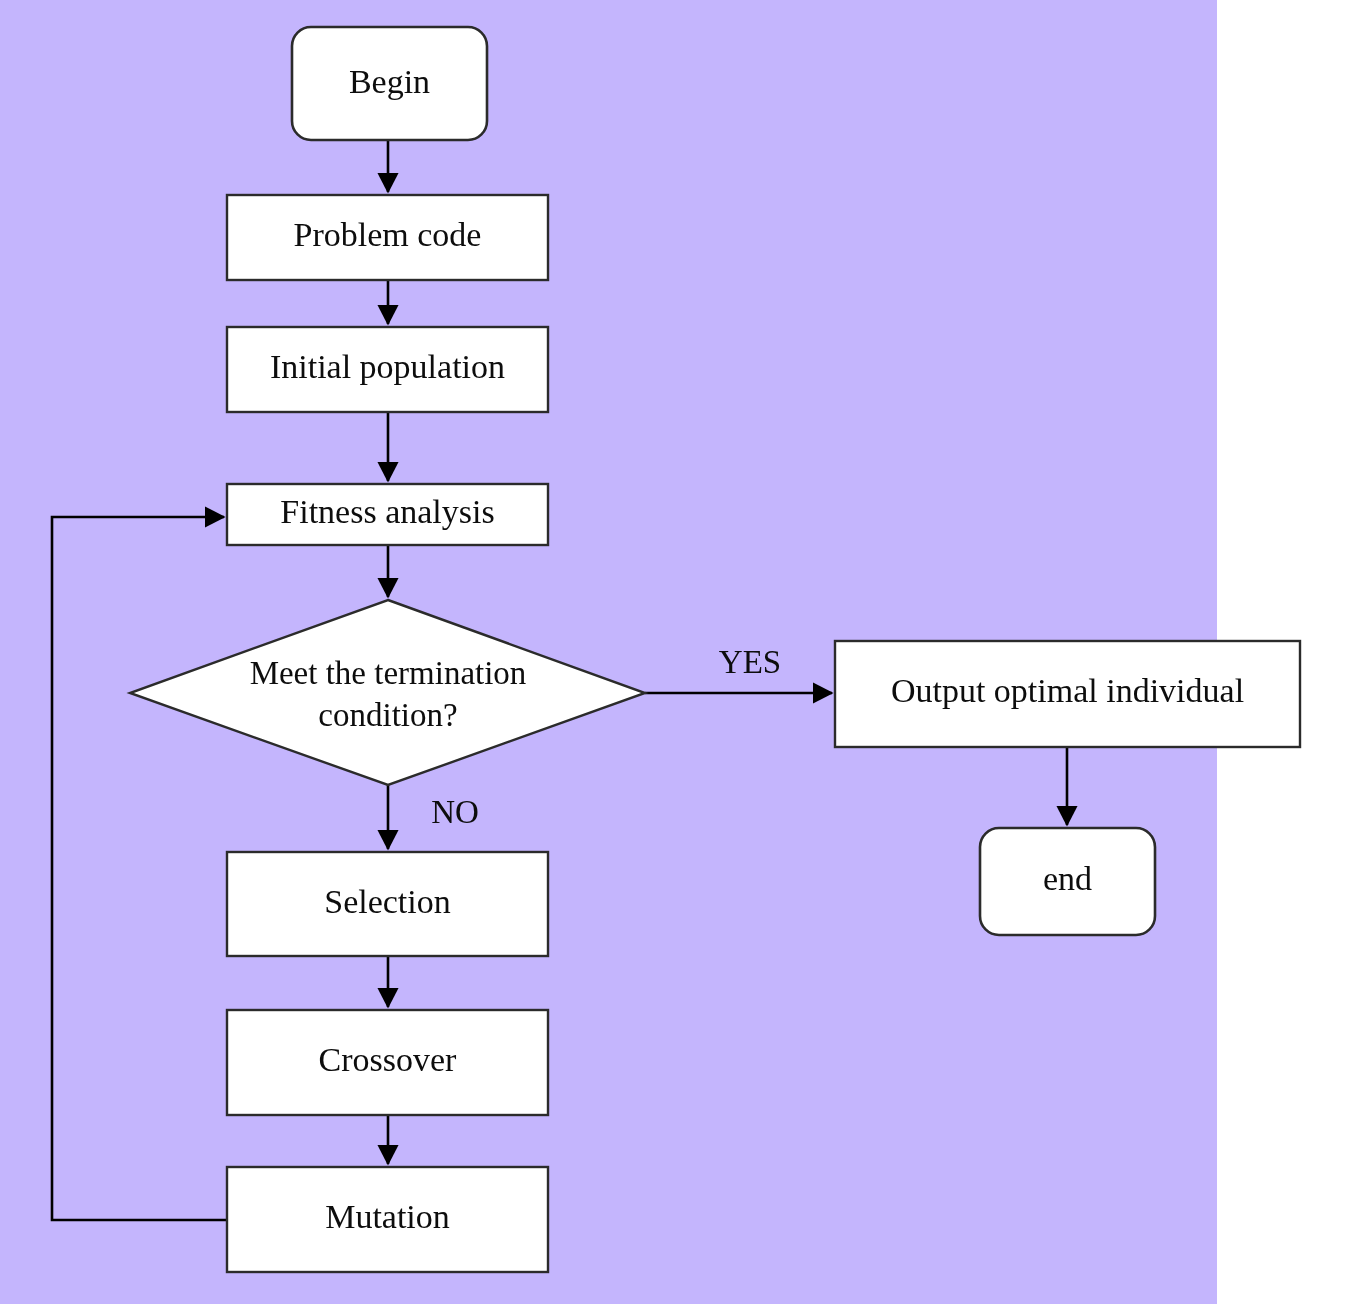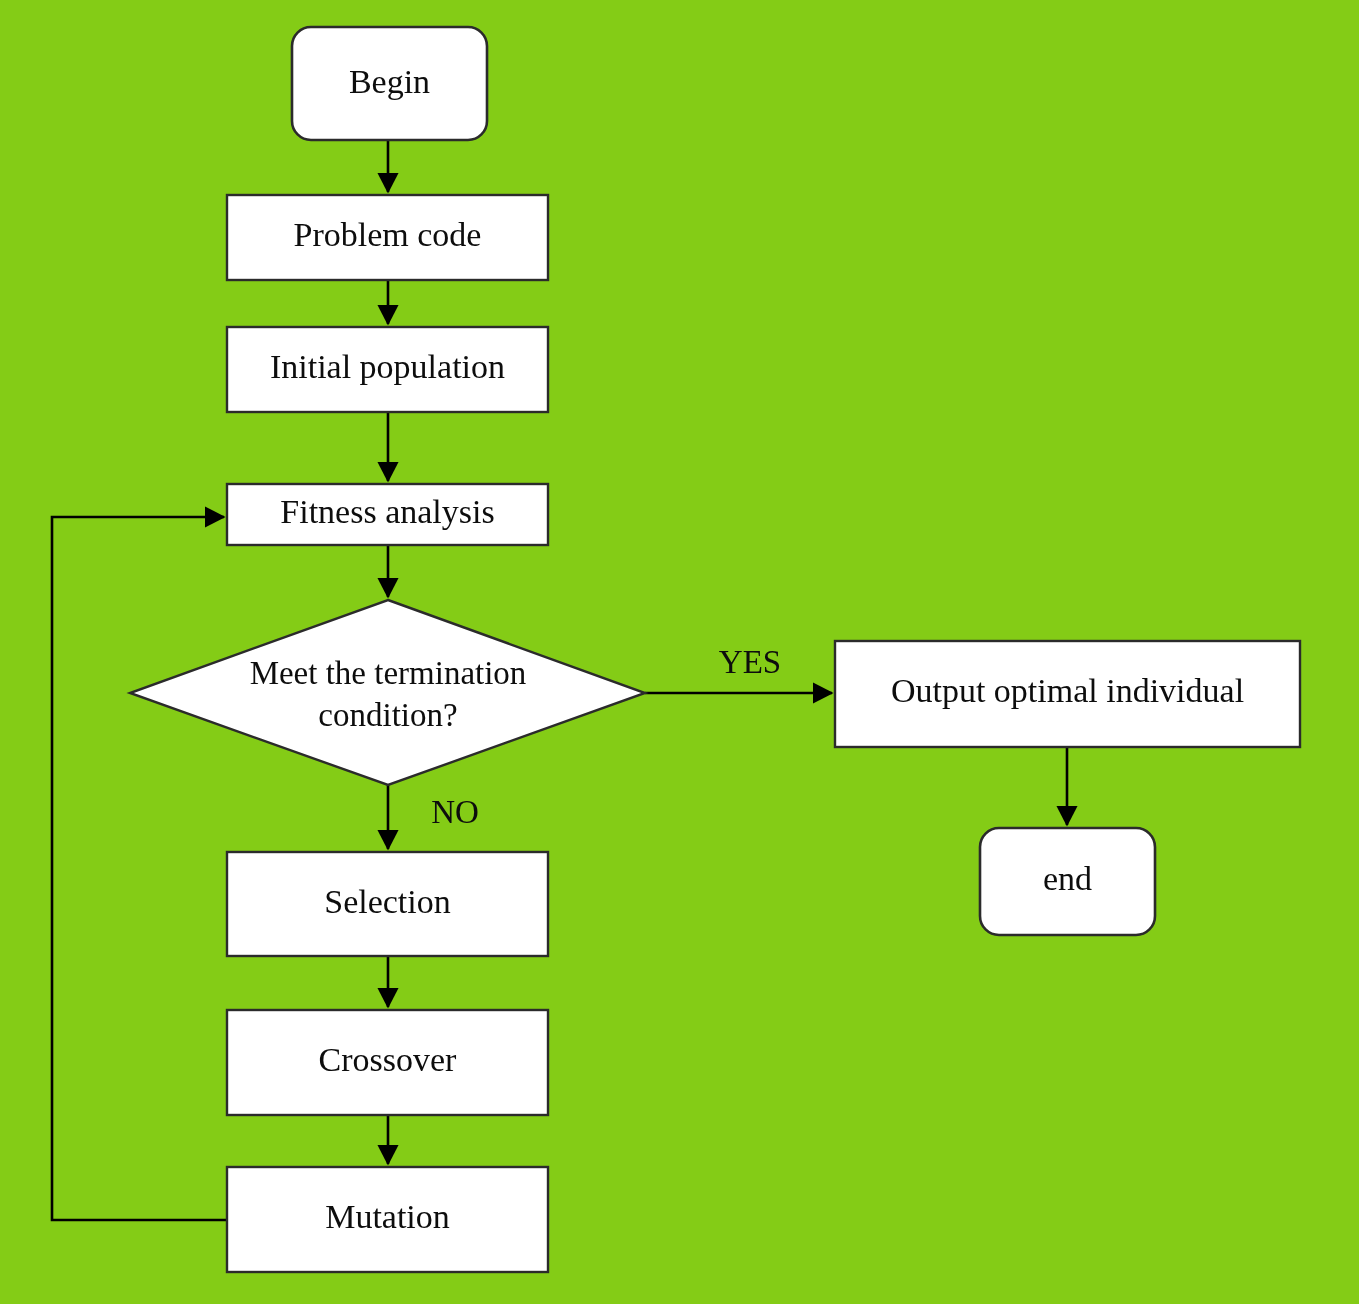--- a/index.html
+++ b/index.html
@@ -8,23 +8,23 @@
     background: #ffffff;
   }
   body {
     width: 1359px;
     height: 1304px;
     font-family: "Liberation Serif", "DejaVu Serif", serif;
     overflow: hidden;
   }
   #flow-root {
     position: relative;
-    width: 1359px;
+    width: 1217px;
     height: 1304px;
-    background: #84cc16;
+    background: #c4b5fd;
   }
   svg#flow-svg {
     position: absolute;
     top: 0;
     left: 0;
     width: 1359px;
     height: 1304px;
     display: block;
   }
   .node-shape {

